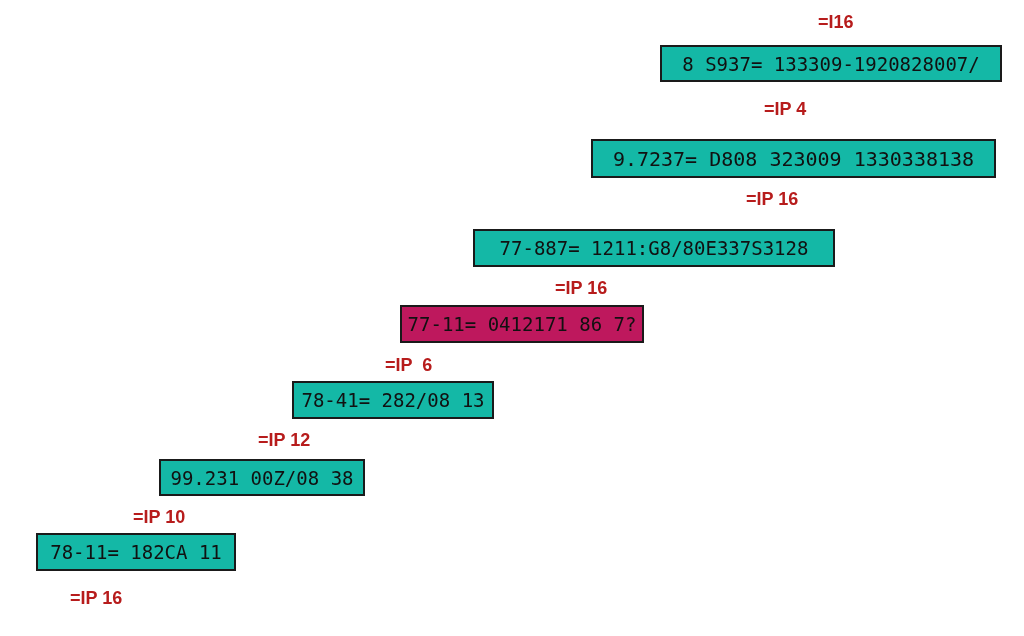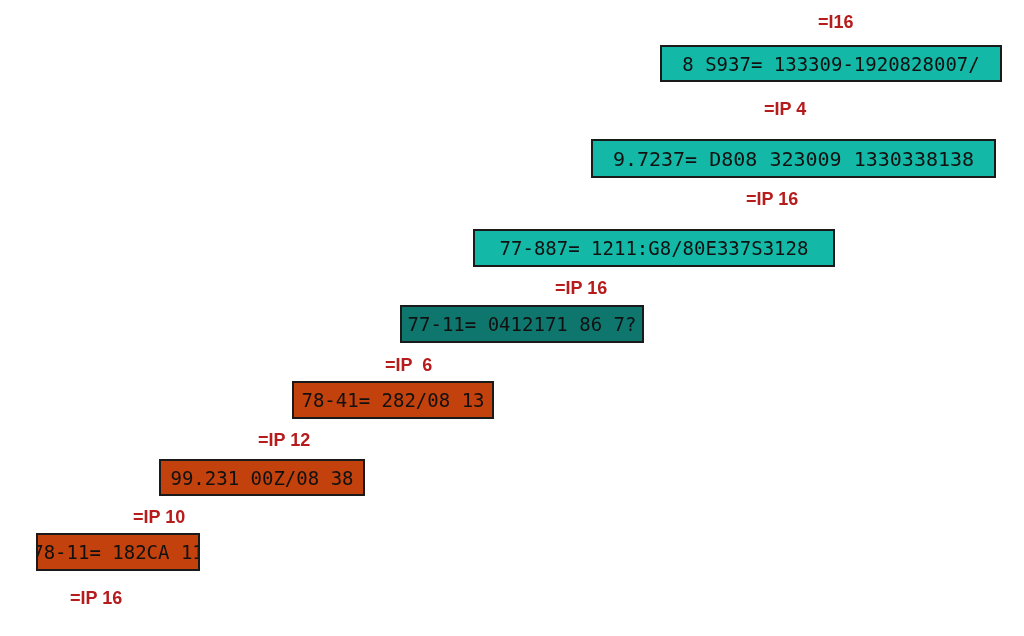--- a/index.html
+++ b/index.html
@@ -24,34 +24,34 @@
       font-family: "DejaVu Sans Mono", monospace;
       color: #111;
       font-size: 19px;
       line-height: 28px;
       white-space: pre;
       padding: 0 6px;
       overflow: hidden;
       display: flex; align-items: center; justify-content: center;
     }
     .yellow { background: #14b8a6; }
-    .white  { background: #0f766e; }
-    .cyan   { background: #c2410c; }
+    .white  { background: #be185d; }
+    .cyan   { background: #14b8a6; }
   </style>
 </head>
 <body>
 
 <div class="label" style="left:818px; top:8px;">=I16</div>
 <div class="label" style="left:724px; top:95px;margin-left:40px;">=IP 4</div>
 <div class="label" style="left:746px; top:185px;">=IP 16</div>
 <div class="label" style="left:555px; top:274px;">=IP 16</div>
 <div class="label" style="left:385px; top:351px;">=IP  6</div>
 <div class="label" style="left:258px; top:426px;text-align:center;">=IP 12</div>
 <div class="label" style="left:133px; top:503px;">=IP 10</div>
 <div class="label" style="left:70px; top:584px;">=IP 16</div>
 
 <div class="box yellow" style="left:660px; top:45px; width:342px; height:37px;">8 S937= 133309-1920828007/</div>
 <div class="box yellow" style="left:591px; top:139px; width:405px; height:39px; font-size:20px;">9.7237= D808 323009 1330338138</div>
 <div class="box yellow" style="left:473px; top:229px; width:362px; height:38px;">77-887= 1211:G8/80E337S3128</div>
 <div class="box white" style="left:400px; top:305px; width:244px; height:38px;">77-11= 0412171 86 7?</div>
 <div class="box cyan" style="left:292px; top:381px; width:202px; height:38px;">78-41= 282/08 13</div>
 <div class="box cyan" style="left:159px; top:459px; width:206px; height:37px;">99.231 00Z/08 38</div>
-<div class="box cyan" style="left:36px; top:533px; width:164px; height:38px;">78-11= 182CA 11</div>
+<div class="box cyan" style="left:36px; top:533px; width:200px; height:38px;">78-11= 182CA 11</div>
 
 </body></html>

